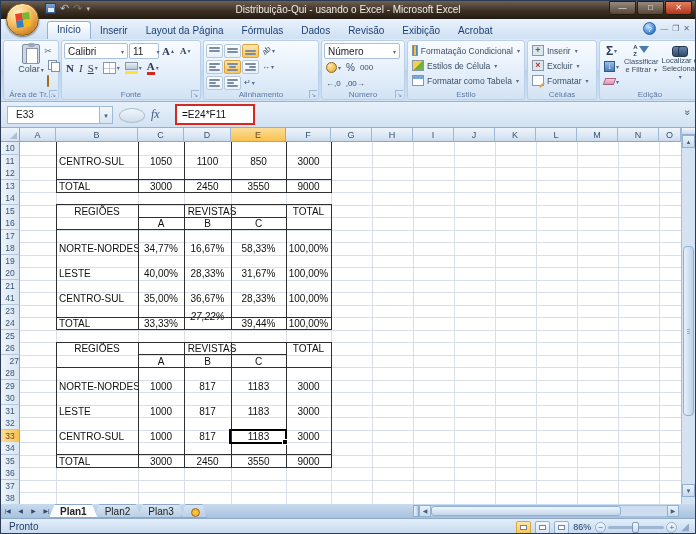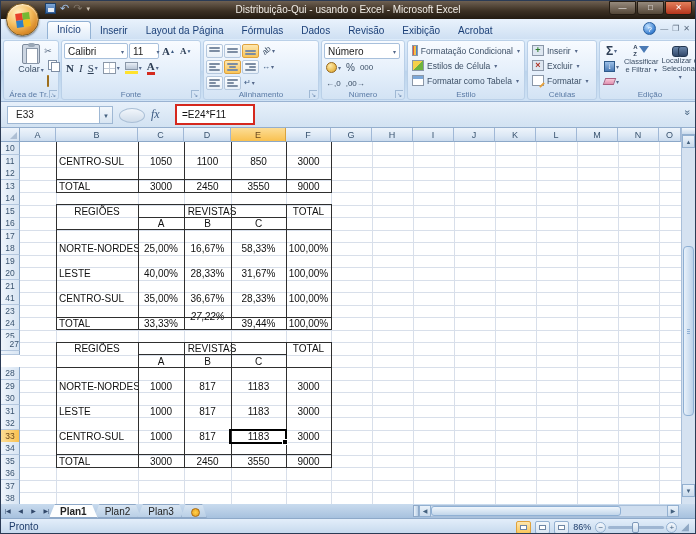--- a/index.html
+++ b/index.html
@@ -500,21 +500,21 @@
       <div class="rh" style="top: 102px; height: 13px; line-height: 12px;">17</div>
       <div class="rh" style="top: 114px; height: 13px; line-height: 12px;">18</div>
       <div class="rh" style="top: 127px; height: 13px; line-height: 12px;">19</div>
       <div class="rh" style="top: 139px; height: 13px; line-height: 12px;">20</div>
       <div class="rh" style="top: 152px; height: 13px; line-height: 12px;">21</div>
       <div class="rh" style="top: 164px; height: 13px; line-height: 12px;">41</div>
       <div class="rh" style="top: 177px; height: 13px; line-height: 12px;">23</div>
       <div class="rh" style="top: 189px; height: 13px; line-height: 12px;">24</div>
       <div class="rh" style="top: 202px; height: 13px; line-height: 12px;">25</div>
       <div class="rh" style="top: 214px; height: 13px; line-height: 12px;">26</div>
-      <div class="rh" style="top: 210px; height: 13px; line-height: 12px; text-align: right;">27</div>
+      <div class="rh" style="top: 227px; height: 13px; line-height: 12px; text-align: right;">27</div>
       <div class="rh" style="top: 239px; height: 13px; line-height: 12px;">28</div>
       <div class="rh" style="top: 252px; height: 13px; line-height: 12px;">29</div>
       <div class="rh" style="top: 264px; height: 13px; line-height: 12px;">30</div>
       <div class="rh" style="top: 277px; height: 13px; line-height: 12px;">31</div>
       <div class="rh" style="top: 289px; height: 13px; line-height: 12px;">32</div>
       <div class="rh selhdr" style="top: 302px; height: 13px; line-height: 12px;">33</div>
       <div class="rh" style="top: 314px; height: 13px; line-height: 12px;">34</div>
       <div class="rh" style="top: 327px; height: 13px; line-height: 12px;">35</div>
       <div class="rh" style="top: 339px; height: 13px; line-height: 12px;">36</div>
       <div class="rh" style="top: 352px; height: 13px; line-height: 12px;">37</div>
@@ -571,21 +571,21 @@
       <div class="cell" style="left: 183px; top: 52px; width: 47px; height: 13px;">2450</div>
       <div class="cell" style="left: 230px; top: 52px; width: 55px; height: 13px;">3550</div>
       <div class="cell" style="left: 285px; top: 52px; width: 45px; height: 13px;">9000</div>
       <div class="cell" style="left: 55px; top: 77px; width: 82px; height: 13px;">REGIÕES</div>
       <div class="cell" style="left: 137px; top: 77px; width: 148px; height: 13px;">REVISTAS</div>
       <div class="cell" style="left: 285px; top: 77px; width: 45px; height: 13px;">TOTAL</div>
       <div class="cell" style="left: 137px; top: 89px; width: 46px; height: 13px;">A</div>
       <div class="cell" style="left: 183px; top: 89px; width: 47px; height: 13px;">B</div>
       <div class="cell" style="left: 230px; top: 89px; width: 55px; height: 13px;">C</div>
       <div class="cell left" style="left: 55px; top: 114px; width: 82px; height: 13px;">NORTE-NORDESTE</div>
-      <div class="cell" style="left: 137px; top: 114px; width: 46px; height: 13px;">25,00%</div>
+      <div class="cell" style="left: 137px; top: 114px; width: 46px; height: 13px;">34,77%</div>
       <div class="cell" style="left: 183px; top: 114px; width: 47px; height: 13px;">16,67%</div>
       <div class="cell" style="left: 230px; top: 114px; width: 55px; height: 13px;">58,33%</div>
       <div class="cell" style="left: 285px; top: 114px; width: 45px; height: 13px;">100,00%</div>
       <div class="cell left" style="left: 55px; top: 139px; width: 82px; height: 13px;">LESTE</div>
       <div class="cell" style="left: 137px; top: 139px; width: 46px; height: 13px;">40,00%</div>
       <div class="cell" style="left: 183px; top: 139px; width: 47px; height: 13px;">28,33%</div>
       <div class="cell" style="left: 230px; top: 139px; width: 55px; height: 13px;">31,67%</div>
       <div class="cell" style="left: 285px; top: 139px; width: 45px; height: 13px;">100,00%</div>
       <div class="cell left" style="left: 55px; top: 164px; width: 82px; height: 13px;">CENTRO-SUL</div>
       <div class="cell" style="left: 137px; top: 164px; width: 46px; height: 13px;">35,00%</div>

